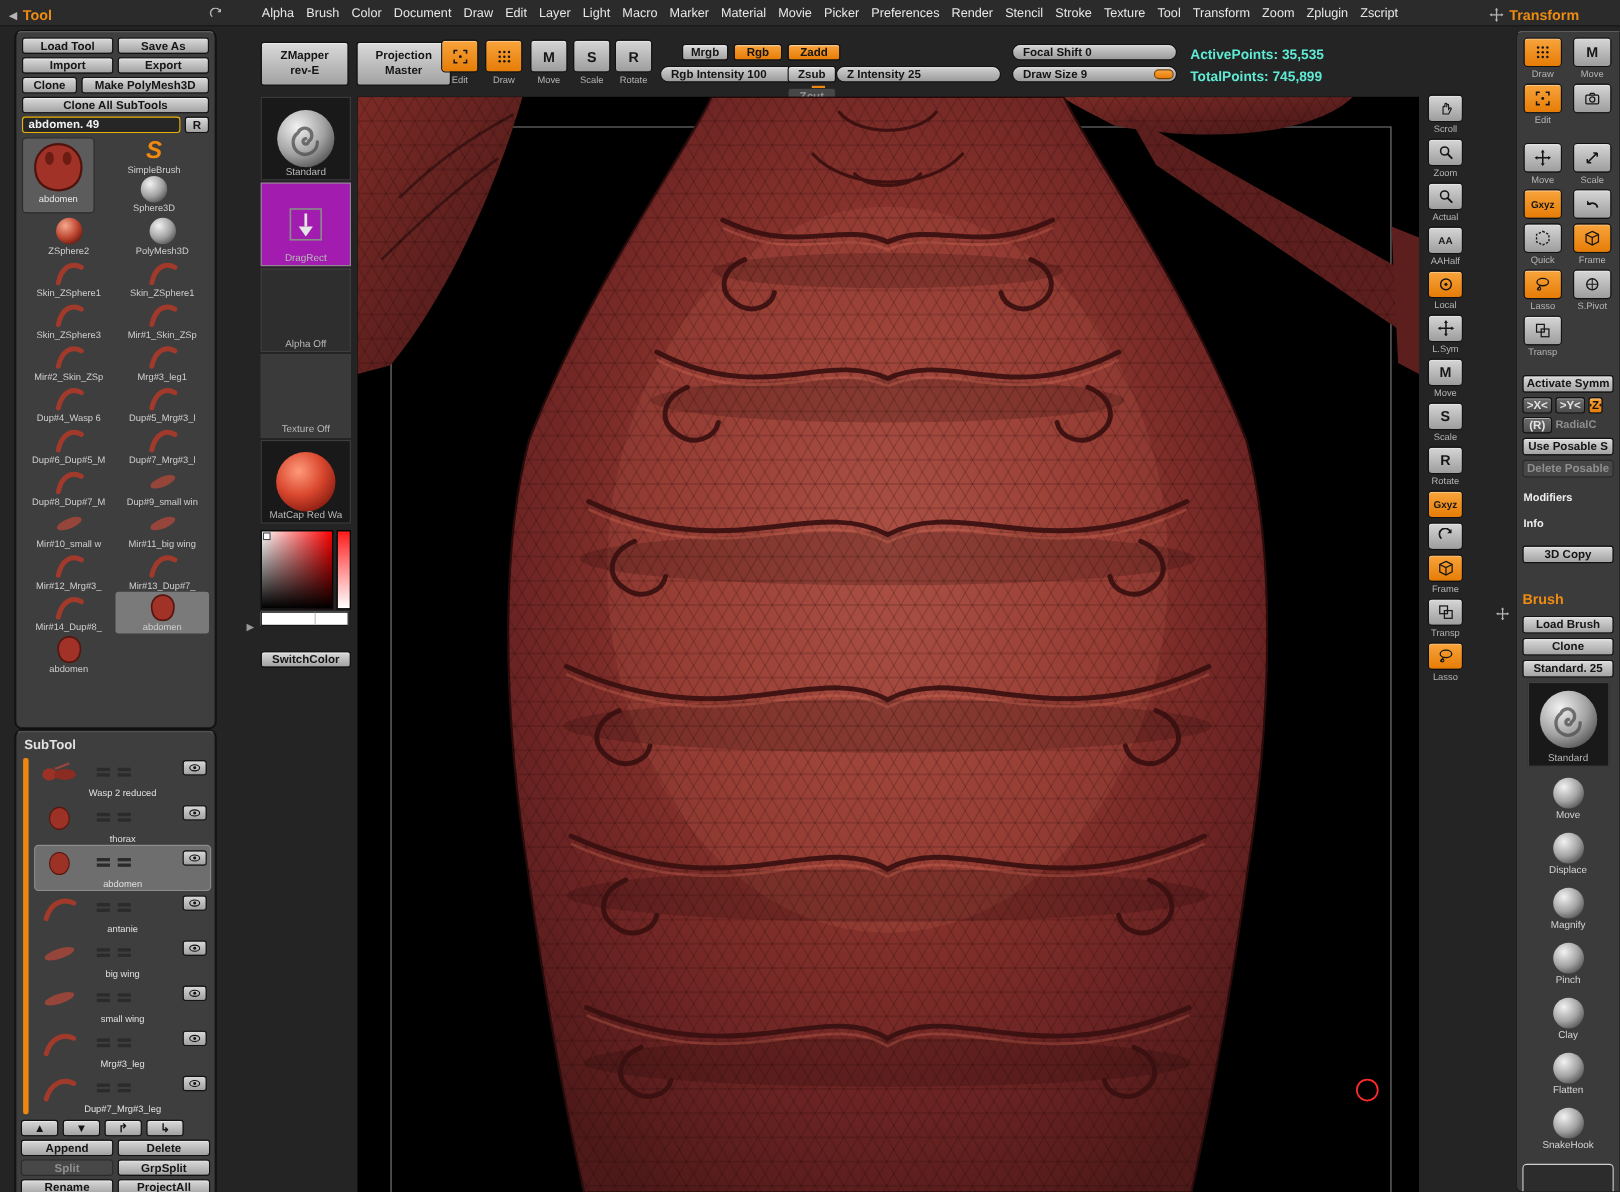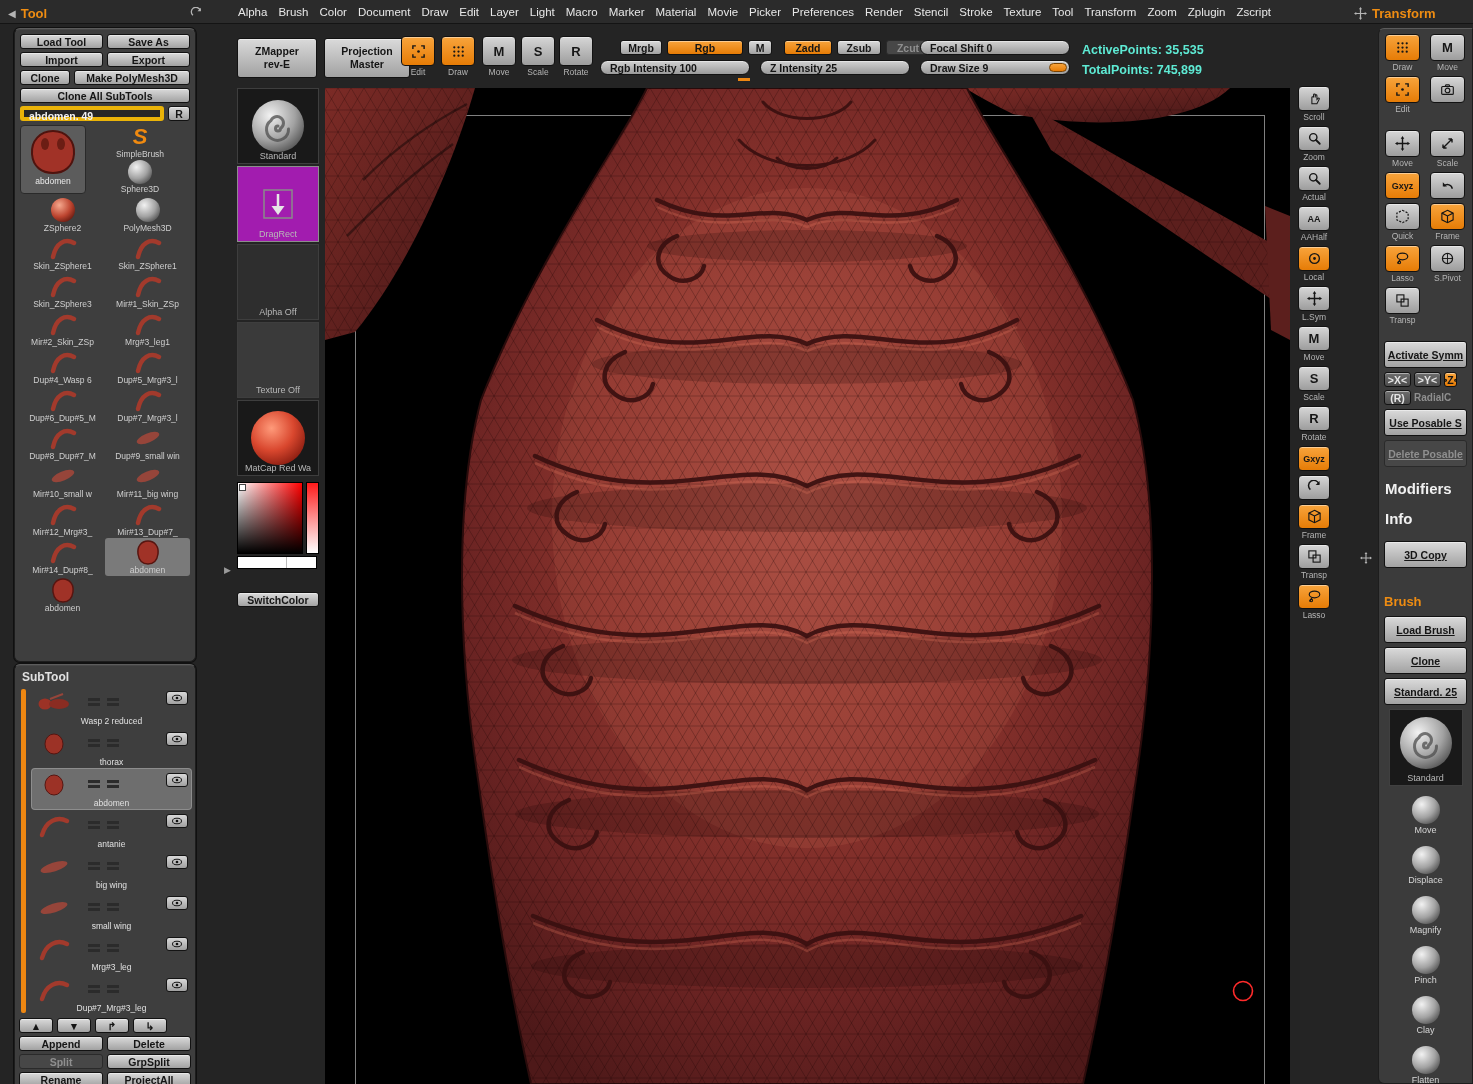--- a/index.html
+++ b/index.html
@@ -39,21 +39,21 @@
   .sph{border-radius:50%;background:radial-gradient(circle at 35% 30%,#f2f2f2,#a2a2a2 50%,#4b4b4b 85%);}
   .small-sph{width:24px;height:24px;}
   .red-sph{background:radial-gradient(circle at 35% 30%,#f5a88e,#bd4530 50%,#5d150c 85%);}
   .mat-sph{width:54px;height:54px;background:radial-gradient(circle at 38% 32%,#ff9a7a,#d9472e 45%,#8e1f12 78%,#4c0e08);}
   .bigsph{width:52px;height:52px;position:relative;}
   .swirl{position:absolute;left:6px;top:6px;width:40px;height:40px;}
   .brush-sph{width:28px;height:28px;}
 
   
   #tool-panel{left:14px;top:28px;width:182px;height:634px;padding:5px;}
-  .namefield{flex:1;height:15px;background:#262626;border:4px solid #eab308;border-radius:3px;
+  .namefield{flex:1;height:15px;background:#262626;border:1px solid #eab308;border-radius:3px;
              color:#f2f2f2;font-size:10.5px;font-weight:bold;padding:0 5px;line-height:13px;}
   #featured{display:flex;gap:4px;margin:4px 0 2px;}
   .featcell{width:66px;background:#5c5c5c;border:1px solid #2a2a2a;border-radius:4px;
             display:flex;flex-direction:column;align-items:center;padding:2px;cursor:pointer;}
   .featlabel{font-size:8.5px;color:#eaeaea;line-height:10px;}
   #feat-right{flex:1;display:flex;flex-direction:column;align-items:center;gap:1px;}
   .minicell{display:flex;flex-direction:column;align-items:center;cursor:pointer;}
   .sglyph{font-size:22px;line-height:24px;font-weight:bold;font-style:italic;color:#f08a10;}
   .glabel,.minilabel{font-size:8.5px;color:#cfcfcf;line-height:10px;white-space:nowrap;}
   #tool-grid{display:flex;flex-wrap:wrap;}
@@ -90,22 +90,22 @@
   .shelf-ic{width:32px;height:25px;border-radius:4px;background:linear-gradient(#d6d6d6,#9d9d9d);
             border:1px solid #121212;display:flex;align-items:center;justify-content:center;color:#161616;
             box-shadow:inset 0 1px 0 rgba(255,255,255,.45);}
   .shelf-ic.act{background:linear-gradient(#f8a43c,#e67c06);}
   .tmode .shelf-ic{width:34px;height:30px;}
   .bslbl{font-size:8.5px;color:#b5b5b5;margin-top:1px;white-space:nowrap;}
   .btxt{font-size:9px;font-weight:bold;}
   .btxt.big{font-size:13px;}
   #mrgb-row,#zadd-row{position:absolute;top:40px;display:flex;gap:5px;}
   #mrgb-row{left:600px;padding-left:20px;}
-  #zadd-row{left:784px;}
-  .w42{width:42px;}.w52{width:76px;}.w24{width:24px;}.w48{width:48px;}.w44{width:44px;}
+  #zadd-row{left:716px;flex-direction:column;}
+  .w42{width:42px;}.w52{width:44px;}.w24{width:24px;}.w48{width:48px;}.w44{width:44px;}
   #points{position:absolute;left:1082px;top:40px;font-size:12.5px;font-weight:bold;color:#5eead4;line-height:20px;}
 
   
   .mediabox{position:absolute;left:237px;width:82px;height:76px;background:#191919;border:1px solid #3e3e3e;
             display:flex;align-items:center;justify-content:center;cursor:pointer;}
   .medialabel{position:absolute;left:0;right:0;bottom:2px;text-align:center;font-size:9px;color:#b8b8b8;}
   #stroke-box{border-color:#8d8d8d;background:#a21caf;}
   #alpha-box{background:#2e2e2e;}
   #texture-box{background:#3a3a3a;}
   #colorpicker{position:absolute;left:237px;top:482px;width:82px;height:88px;}
@@ -130,27 +130,27 @@
   .shelf-cell{display:flex;flex-direction:column;align-items:center;cursor:pointer;}
 
   
   #transform-panel{position:absolute;left:1378px;top:28px;width:95px;height:1056px;background:#3b3b3b;
                    border:1px solid #1d1d1d;border-top-color:#5c5c5c;border-radius:6px 0 0 6px;
                    padding:5px 3px;overflow:hidden;}
   #t-grid{display:flex;flex-wrap:wrap;gap:4px 4px;}
   .tcell{width:41px;display:flex;flex-direction:column;align-items:center;cursor:pointer;}
   .tcell .shelf-ic{width:35px;height:27px;}
   .gaptop{margin-top:12px;}
-  .tfull{margin:4px 2px;height:27px;text-decoration:underline;}
+  .tfull{margin:4px 2px;height:16px;}
   #activate-symm{margin-top:16px;}
   .symrow{margin:3px 2px;gap:3px;}
   .symbtn{width:27px;}
   .zslim{width:13px;}
   .radial-label{color:#8f8f8f;font-size:10px;font-weight:bold;padding-top:2px;}
-  .tsection{color:#f0f0f0;font-size:15px;font-weight:bold;margin:13px 3px 0;}
+  .tsection{color:#f0f0f0;font-size:10px;font-weight:bold;margin:13px 3px 0;}
   .copy3d{margin-top:14px;}
   .brush-title{margin:24px 2px 6px;}
   .bigthumb{width:74px;margin:4px auto 10px;background:#191919;border:1px solid #404040;
             display:flex;flex-direction:column;align-items:center;padding:7px 0 2px;cursor:pointer;}
   .thlabel{font-size:9px;color:#b8b8b8;margin-top:4px;}
   .brush-item{display:flex;flex-direction:column;align-items:center;margin-bottom:11px;cursor:pointer;}
   .brush-lbl{font-size:9px;color:#d5d5d5;margin-top:1px;}
   .insetpanel{margin:12px 2px 0;height:52px;border:1px solid #cfcfcf;border-radius:4px;background:#2c2c2c;
               display:flex;align-items:flex-end;justify-content:center;padding-bottom:4px;
               color:#eaeaea;font-size:9px;font-weight:bold;cursor:pointer;}

